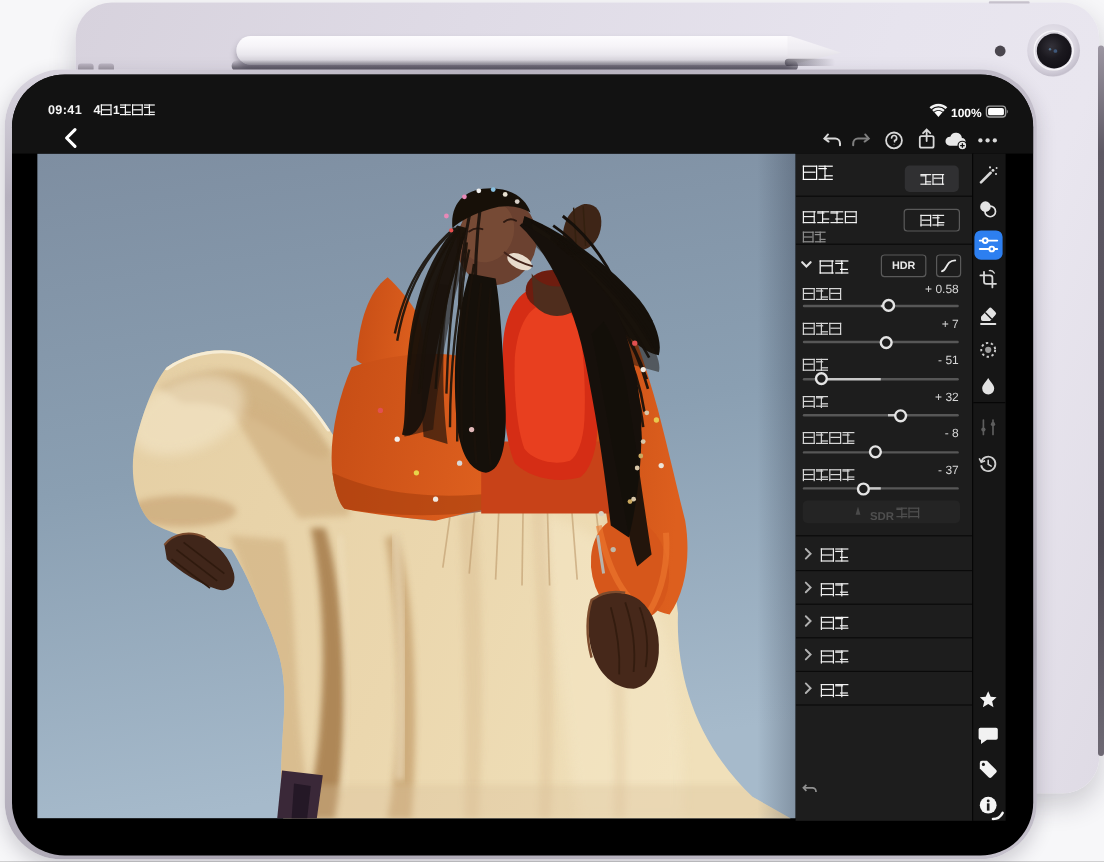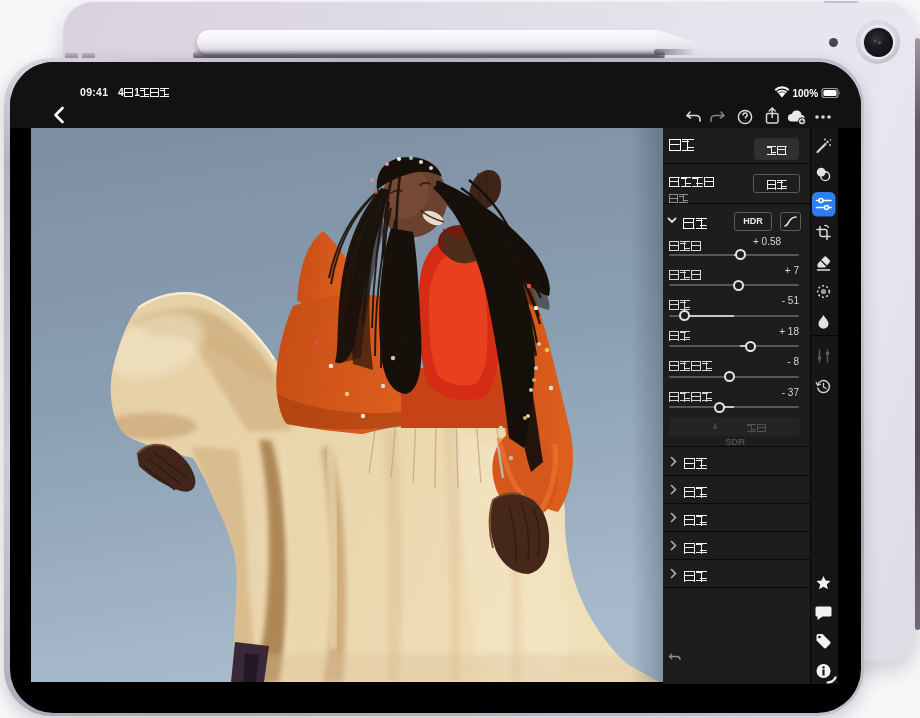--- a/index.html
+++ b/index.html
@@ -54,21 +54,21 @@
 <div class="abs" style="left:654px;top:49px;width:42px;height:6px;border-radius:3px;
   background:linear-gradient(90deg, rgba(35,32,45,0.5), rgba(35,32,45,0));"></div>
 <div class="abs" style="left:193px;top:50px;width:472px;height:10px;border-radius:5px;
   background:linear-gradient(180deg, rgba(35,32,45,0) 0%, rgba(35,32,45,0.55) 60%, rgba(35,32,45,0.75) 100%);"></div>
 
 <div class="abs" style="left:4px;top:58px;width:860px;height:658px;border-radius:47px;
   background:linear-gradient(165deg,#dcd8e2 0%,#b6b1be 12%,#cfcbd6 45%,#aaa5b2 80%,#c6c2cd 100%);box-shadow:0 6px 16px rgba(40,35,55,0.2);"></div>
 <div class="abs" id="dev" style="left:10px;top:62px;width:851px;height:651px;border-radius:44px;background:#000;overflow:hidden;">
 
   <div class="abs" style="left:0;top:0;width:851px;height:66px;background:#121212;"></div>
-  <div class="abs" style="left:30px;top:24px;color:#f5f5f5;font-size:10.5px;font-weight:bold;letter-spacing:.3px;margin-left:40px;">09:41&nbsp;&nbsp; 4<span style="font-size:10px;"><b class="h" style="width:9px;height:9px;"></b>1<b class="h2" style="width:9px;height:9px;"></b><b class="h" style="width:9px;height:9px;"></b><b class="h2" style="width:9px;height:9px;margin:0;"></b></span></div>
+  <div class="abs" style="left:30px;top:24px;color:#f5f5f5;font-size:10.5px;font-weight:bold;letter-spacing:.3px;">09:41&nbsp;&nbsp; 4<span style="font-size:10px;"><b class="h" style="width:9px;height:9px;"></b>1<b class="h2" style="width:9px;height:9px;"></b><b class="h" style="width:9px;height:9px;"></b><b class="h2" style="width:9px;height:9px;margin:0;"></b></span></div>
 
   <svg class="abs" style="left:764px;top:24px;" width="70" height="14" viewBox="0 0 70 14">
     <g fill="#fff">
       <path d="M8,11.5 L4.6,7.6 A5.4,5.4 0 0 1 11.4,7.6 Z"></path>
       <path d="M2.8,5.7 A7.6,7.6 0 0 1 13.2,5.7 L11.9,7.2 A5.6,5.6 0 0 0 4.1,7.2 Z" opacity=".95"></path>
       <path d="M0.6,3.3 A10.8,10.8 0 0 1 15.4,3.3 L14,4.9 A8.9,8.9 0 0 0 2,4.9 Z" opacity=".95"></path>
     </g>
     <text x="18.5" y="11.3" fill="#fff" font-size="10" font-weight="bold" font-family="Liberation Sans">100%</text>
     <rect x="48" y="2.5" width="16" height="9" rx="2.6" fill="none" stroke="#fff" stroke-width="1.1" opacity=".6"></rect>
     <rect x="49.4" y="3.9" width="13.2" height="6.2" rx="1.6" fill="#fff"></rect>
@@ -121,54 +121,54 @@
   <svg class="abs" style="left:4px;top:89px;" width="10" height="7" viewBox="0 0 10 7">
       <path d="M1.5,1.5 L5,5 L8.5,1.5" fill="none" stroke="#e0e0e0" stroke-width="1.8" stroke-linecap="round"></path>
     </svg>
   <div class="abs" style="left:20px;top:86px;color:#fff;"><b class="h" style="width:11.5px;height:11.5px;"></b><b class="h2" style="width:11.5px;height:11.5px;"></b></div>
   <div class="abs" style="left:71px;top:84px;width:36px;height:17px;border:1px solid #5a5a5a;border-radius:3px;text-align:center;color:#e8e8e8;font-size:9px;font-weight:bold;line-height:17px;">HDR</div>
   <div class="abs" style="left:117px;top:84px;width:19px;height:17px;border:1px solid #5a5a5a;border-radius:3px;">
     <svg width="19" height="17" viewBox="0 0 19 17">
         <path d="M4,13 C8,13 7,4 15,4" fill="none" stroke="#e8e8e8" stroke-width="1.6" stroke-linecap="round"></path>
       </svg></div>
   <div class="abs" style="left:6px;top:108px;color:#d6d6d6;"><b class="h" style="width:10px;height:10px;"></b><b class="h2" style="width:10px;height:10px;"></b><b class="h" style="width:10px;height:10px;"></b></div>
-  <div class="abs" style="left:90px;top:108px;width:46px;color:#d6d6d6;font-size:10px;">+ 0.58</div>
+  <div class="abs" style="left:90px;top:108px;width:46px;text-align:right;color:#d6d6d6;font-size:10px;">+ 0.58</div>
   <div class="abs" style="left:6px;top:125.5px;width:130px;height:2px;background:#575757;border-radius:1px;"></div>
   <div class="abs" style="left:71px;top:125.5px;width:6px;height:2px;background:#c8c8c8;"></div>
   <div class="abs" style="left:71.5px;top:121.0px;width:11px;height:11px;border-radius:50%;background:#1d1d1d;border:2px solid #e4e4e4;box-sizing:border-box;"></div>
   <div class="abs" style="left:6px;top:137px;color:#d6d6d6;"><b class="h" style="width:10px;height:10px;"></b><b class="h2" style="width:10px;height:10px;"></b><b class="h" style="width:10px;height:10px;"></b></div>
   <div class="abs" style="left:90px;top:137px;width:46px;text-align:right;color:#d6d6d6;font-size:10px;">+ 7</div>
   <div class="abs" style="left:6px;top:156px;width:130px;height:2px;background:#575757;border-radius:1px;"></div>
   <div class="abs" style="left:71px;top:156px;width:4px;height:2px;background:#c8c8c8;"></div>
   <div class="abs" style="left:69.5px;top:151.5px;width:11px;height:11px;border-radius:50%;background:#1d1d1d;border:2px solid #e4e4e4;box-sizing:border-box;"></div>
   <div class="abs" style="left:6px;top:167px;color:#d6d6d6;"><b class="h" style="width:10px;height:10px;"></b><b class="h2" style="width:10px;height:10px;"></b></div>
   <div class="abs" style="left:90px;top:167px;width:46px;text-align:right;color:#d6d6d6;font-size:10px;">- 51</div>
   <div class="abs" style="left:6px;top:186.5px;width:130px;height:2px;background:#575757;border-radius:1px;"></div>
   <div class="abs" style="left:21px;top:186.5px;width:50px;height:2px;background:#c8c8c8;"></div>
   <div class="abs" style="left:15.5px;top:182.0px;width:11px;height:11px;border-radius:50%;background:#1d1d1d;border:2px solid #e4e4e4;box-sizing:border-box;"></div>
   <div class="abs" style="left:6px;top:197.5px;color:#d6d6d6;"><b class="h" style="width:10px;height:10px;"></b><b class="h2" style="width:10px;height:10px;"></b></div>
-  <div class="abs" style="left:90px;top:197.5px;width:46px;text-align:right;color:#d6d6d6;font-size:10px;">+ 18</div>
+  <div class="abs" style="left:90px;top:197.5px;width:46px;text-align:right;color:#d6d6d6;font-size:10px;">+ 32</div>
   <div class="abs" style="left:6px;top:217px;width:130px;height:2px;background:#575757;border-radius:1px;"></div>
   <div class="abs" style="left:77px;top:217px;width:16px;height:2px;background:#c8c8c8;"></div>
   <div class="abs" style="left:81.5px;top:212.5px;width:11px;height:11px;border-radius:50%;background:#1d1d1d;border:2px solid #e4e4e4;box-sizing:border-box;"></div>
   <div class="abs" style="left:6px;top:228px;color:#d6d6d6;"><b class="h" style="width:10px;height:10px;"></b><b class="h2" style="width:10px;height:10px;"></b><b class="h" style="width:10px;height:10px;"></b><b class="h2" style="width:10px;height:10px;"></b></div>
   <div class="abs" style="left:90px;top:228px;width:46px;text-align:right;color:#d6d6d6;font-size:10px;">- 8</div>
   <div class="abs" style="left:6px;top:247.5px;width:130px;height:2px;background:#575757;border-radius:1px;"></div>
   <div class="abs" style="left:66px;top:247.5px;width:5px;height:2px;background:#c8c8c8;"></div>
   <div class="abs" style="left:60.5px;top:243.0px;width:11px;height:11px;border-radius:50%;background:#1d1d1d;border:2px solid #e4e4e4;box-sizing:border-box;"></div>
   <div class="abs" style="left:6px;top:258.5px;color:#d6d6d6;"><b class="h" style="width:10px;height:10px;"></b><b class="h2" style="width:10px;height:10px;"></b><b class="h" style="width:10px;height:10px;"></b><b class="h2" style="width:10px;height:10px;"></b></div>
   <div class="abs" style="left:90px;top:258.5px;width:46px;text-align:right;color:#d6d6d6;font-size:10px;">- 37</div>
   <div class="abs" style="left:6px;top:278px;width:130px;height:2px;background:#575757;border-radius:1px;"></div>
   <div class="abs" style="left:56px;top:278px;width:15px;height:2px;background:#c8c8c8;"></div>
   <div class="abs" style="left:50.5px;top:273.5px;width:11px;height:11px;border-radius:50%;background:#1d1d1d;border:2px solid #e4e4e4;box-sizing:border-box;"></div>
   <div class="abs" style="left:6px;top:289px;width:131px;height:19px;background:#242424;border-radius:4px;color:#4f4f4f;">
     <svg class="abs" style="left:40px;top:3.5px;" width="12" height="12" viewBox="0 0 12 12">
         <path d="M6,1 L8,8 L4,8 Z M3,10 h6" fill="#4a4a4a"></path>
       </svg>
-    <span class="abs" style="left:56px;top:20px;font-size:9.5px;font-weight:bold;line-height:10px;">SDR</span>
+    <span class="abs" style="left:56px;top:9px;font-size:9.5px;font-weight:bold;line-height:10px;">SDR</span>
     <span class="abs" style="left:78px;top:4.5px;line-height:9px;"><b class="h2" style="width:9px;height:9px;"></b><b class="h" style="width:9px;height:9px;"></b></span>
   </div>
   <div class="abs" style="left:0;top:318px;width:147px;height:1px;background:#0a0a0a;"></div>
   <div class="abs" style="left:0;top:346.5px;width:147px;height:1px;background:#0a0a0a;"></div>
   <div class="abs" style="left:0;top:375px;width:147px;height:1px;background:#0a0a0a;"></div>
   <div class="abs" style="left:0;top:403px;width:147px;height:1px;background:#0a0a0a;"></div>
   <div class="abs" style="left:0;top:431px;width:147px;height:1px;background:#0a0a0a;"></div>
   <div class="abs" style="left:0;top:459px;width:147px;height:1px;background:#0a0a0a;"></div>
   <svg class="abs" style="left:7px;top:327.5px;" width="7" height="11" viewBox="0 0 7 11">
       <path d="M1.5,1.5 L5.5,5.5 L1.5,9.5" fill="none" stroke="#b0b0b0" stroke-width="1.6" stroke-linecap="round"></path>

